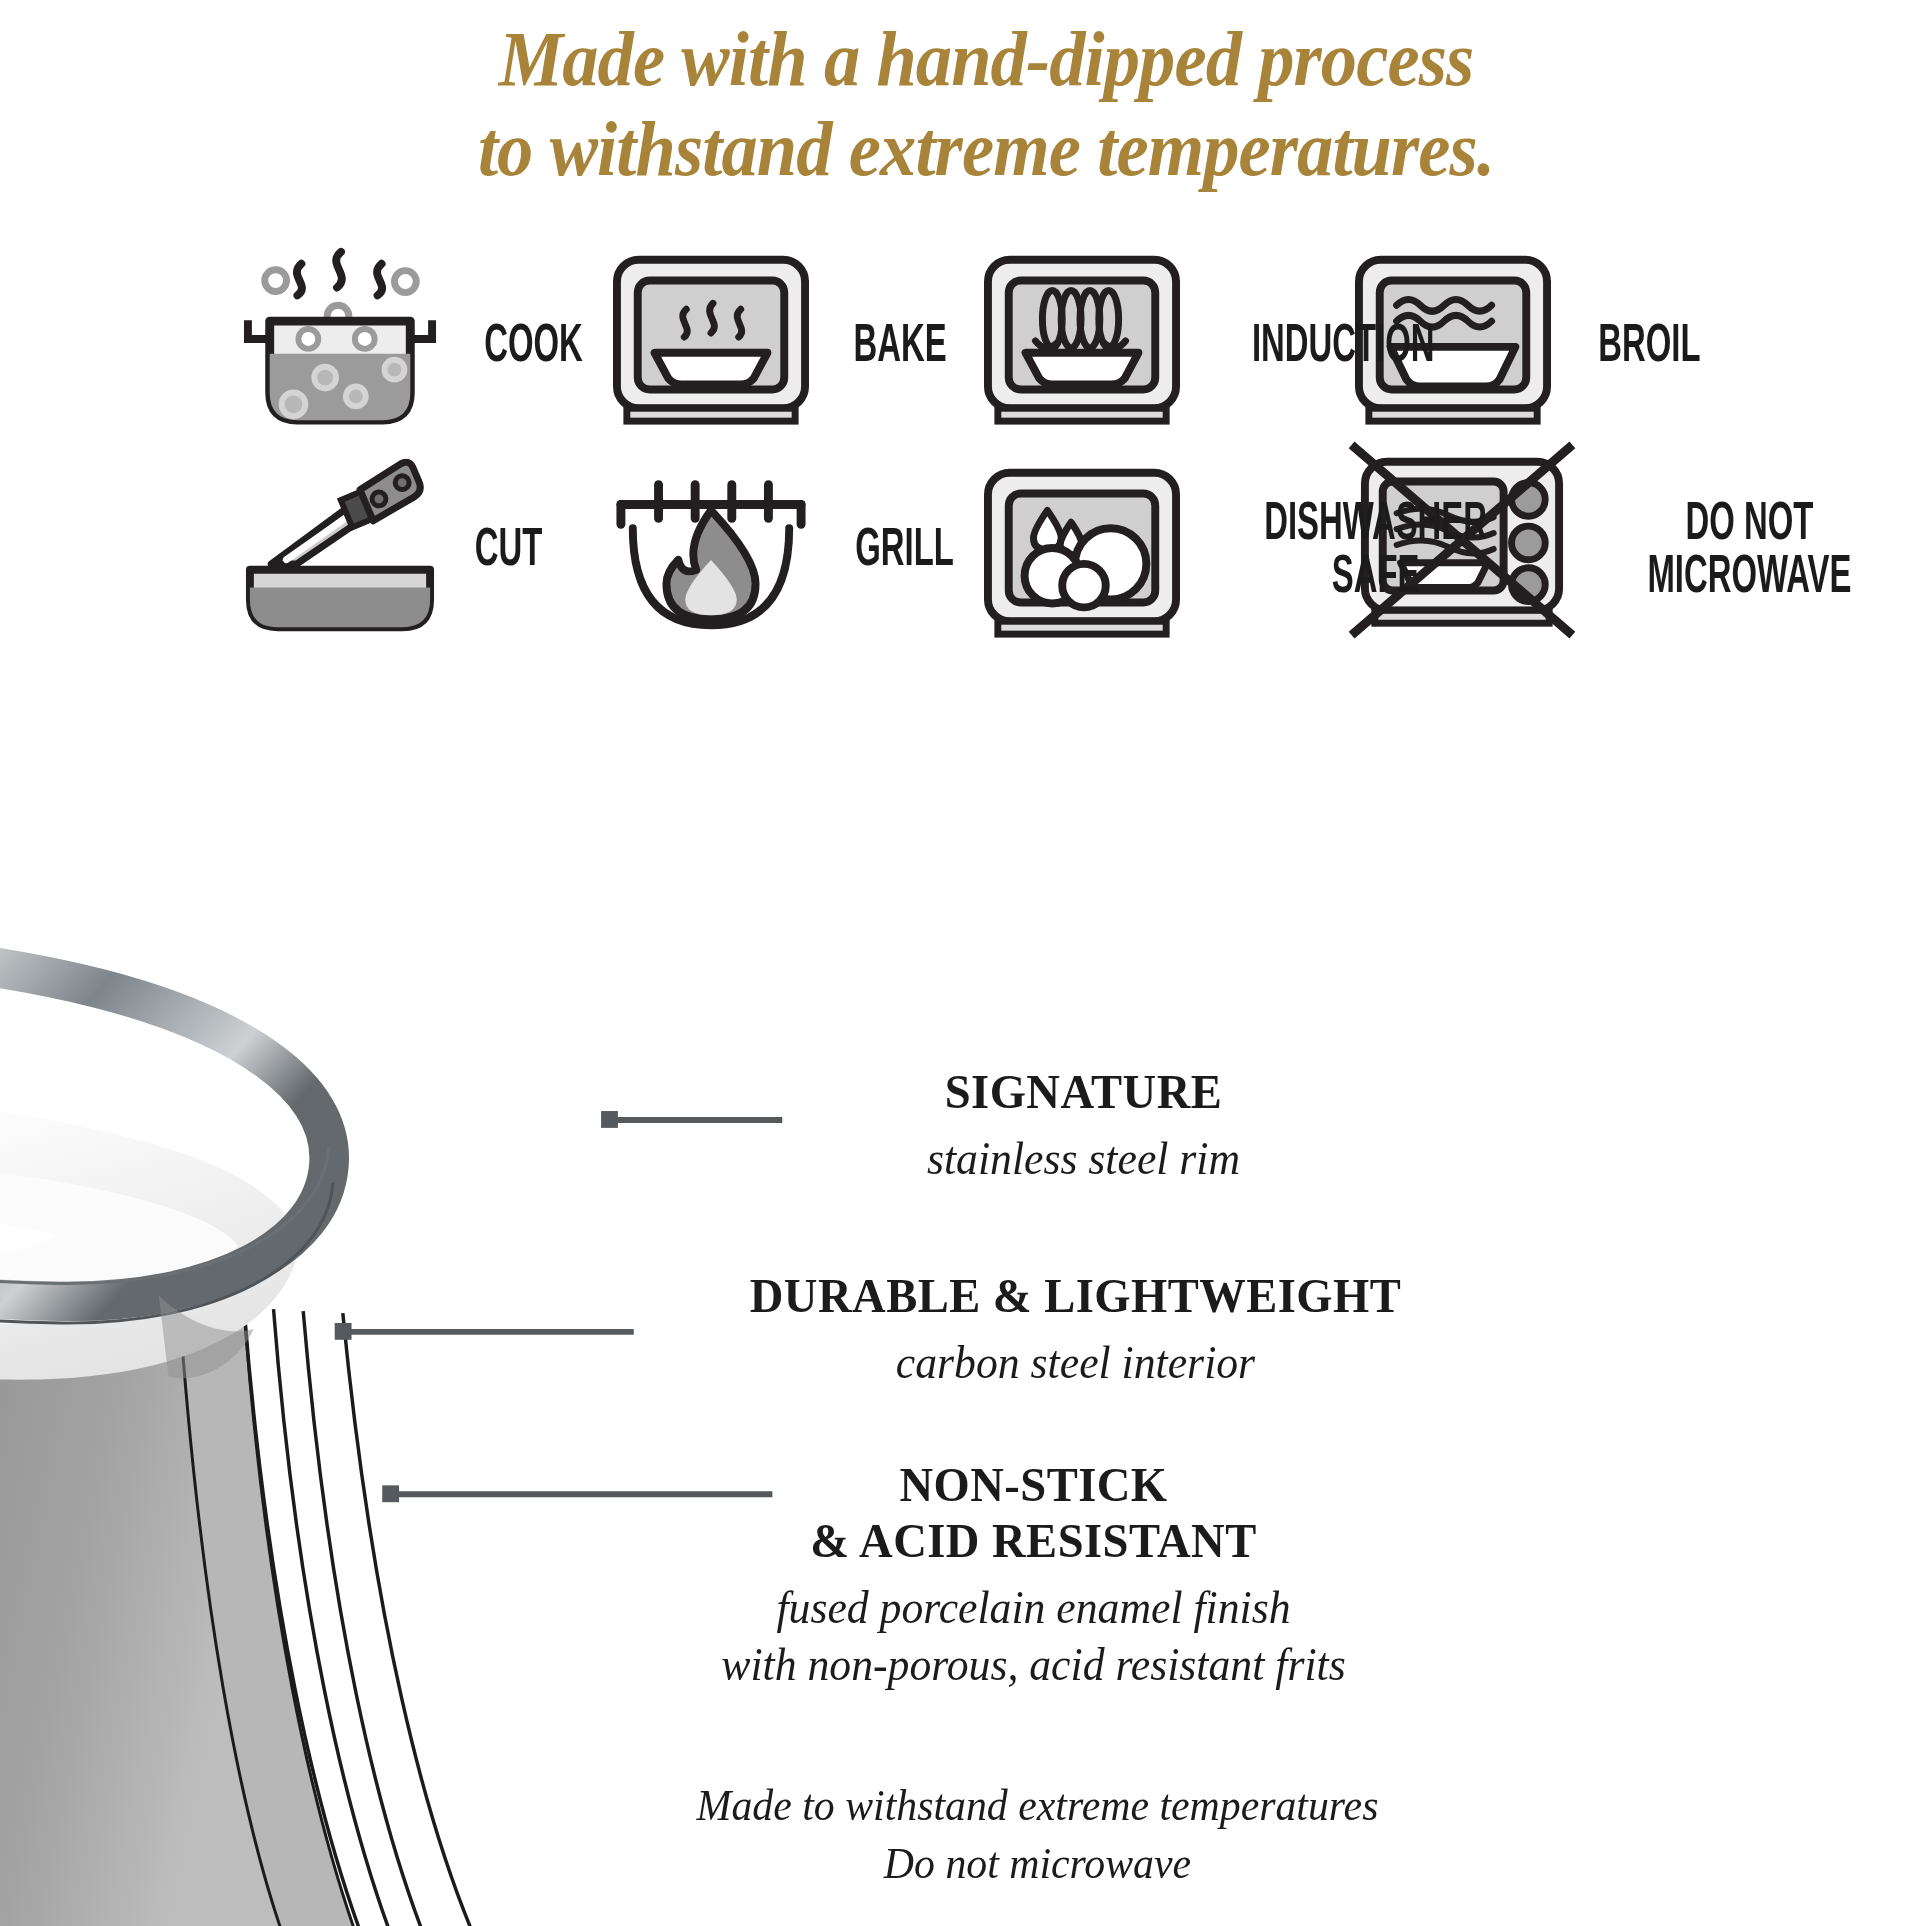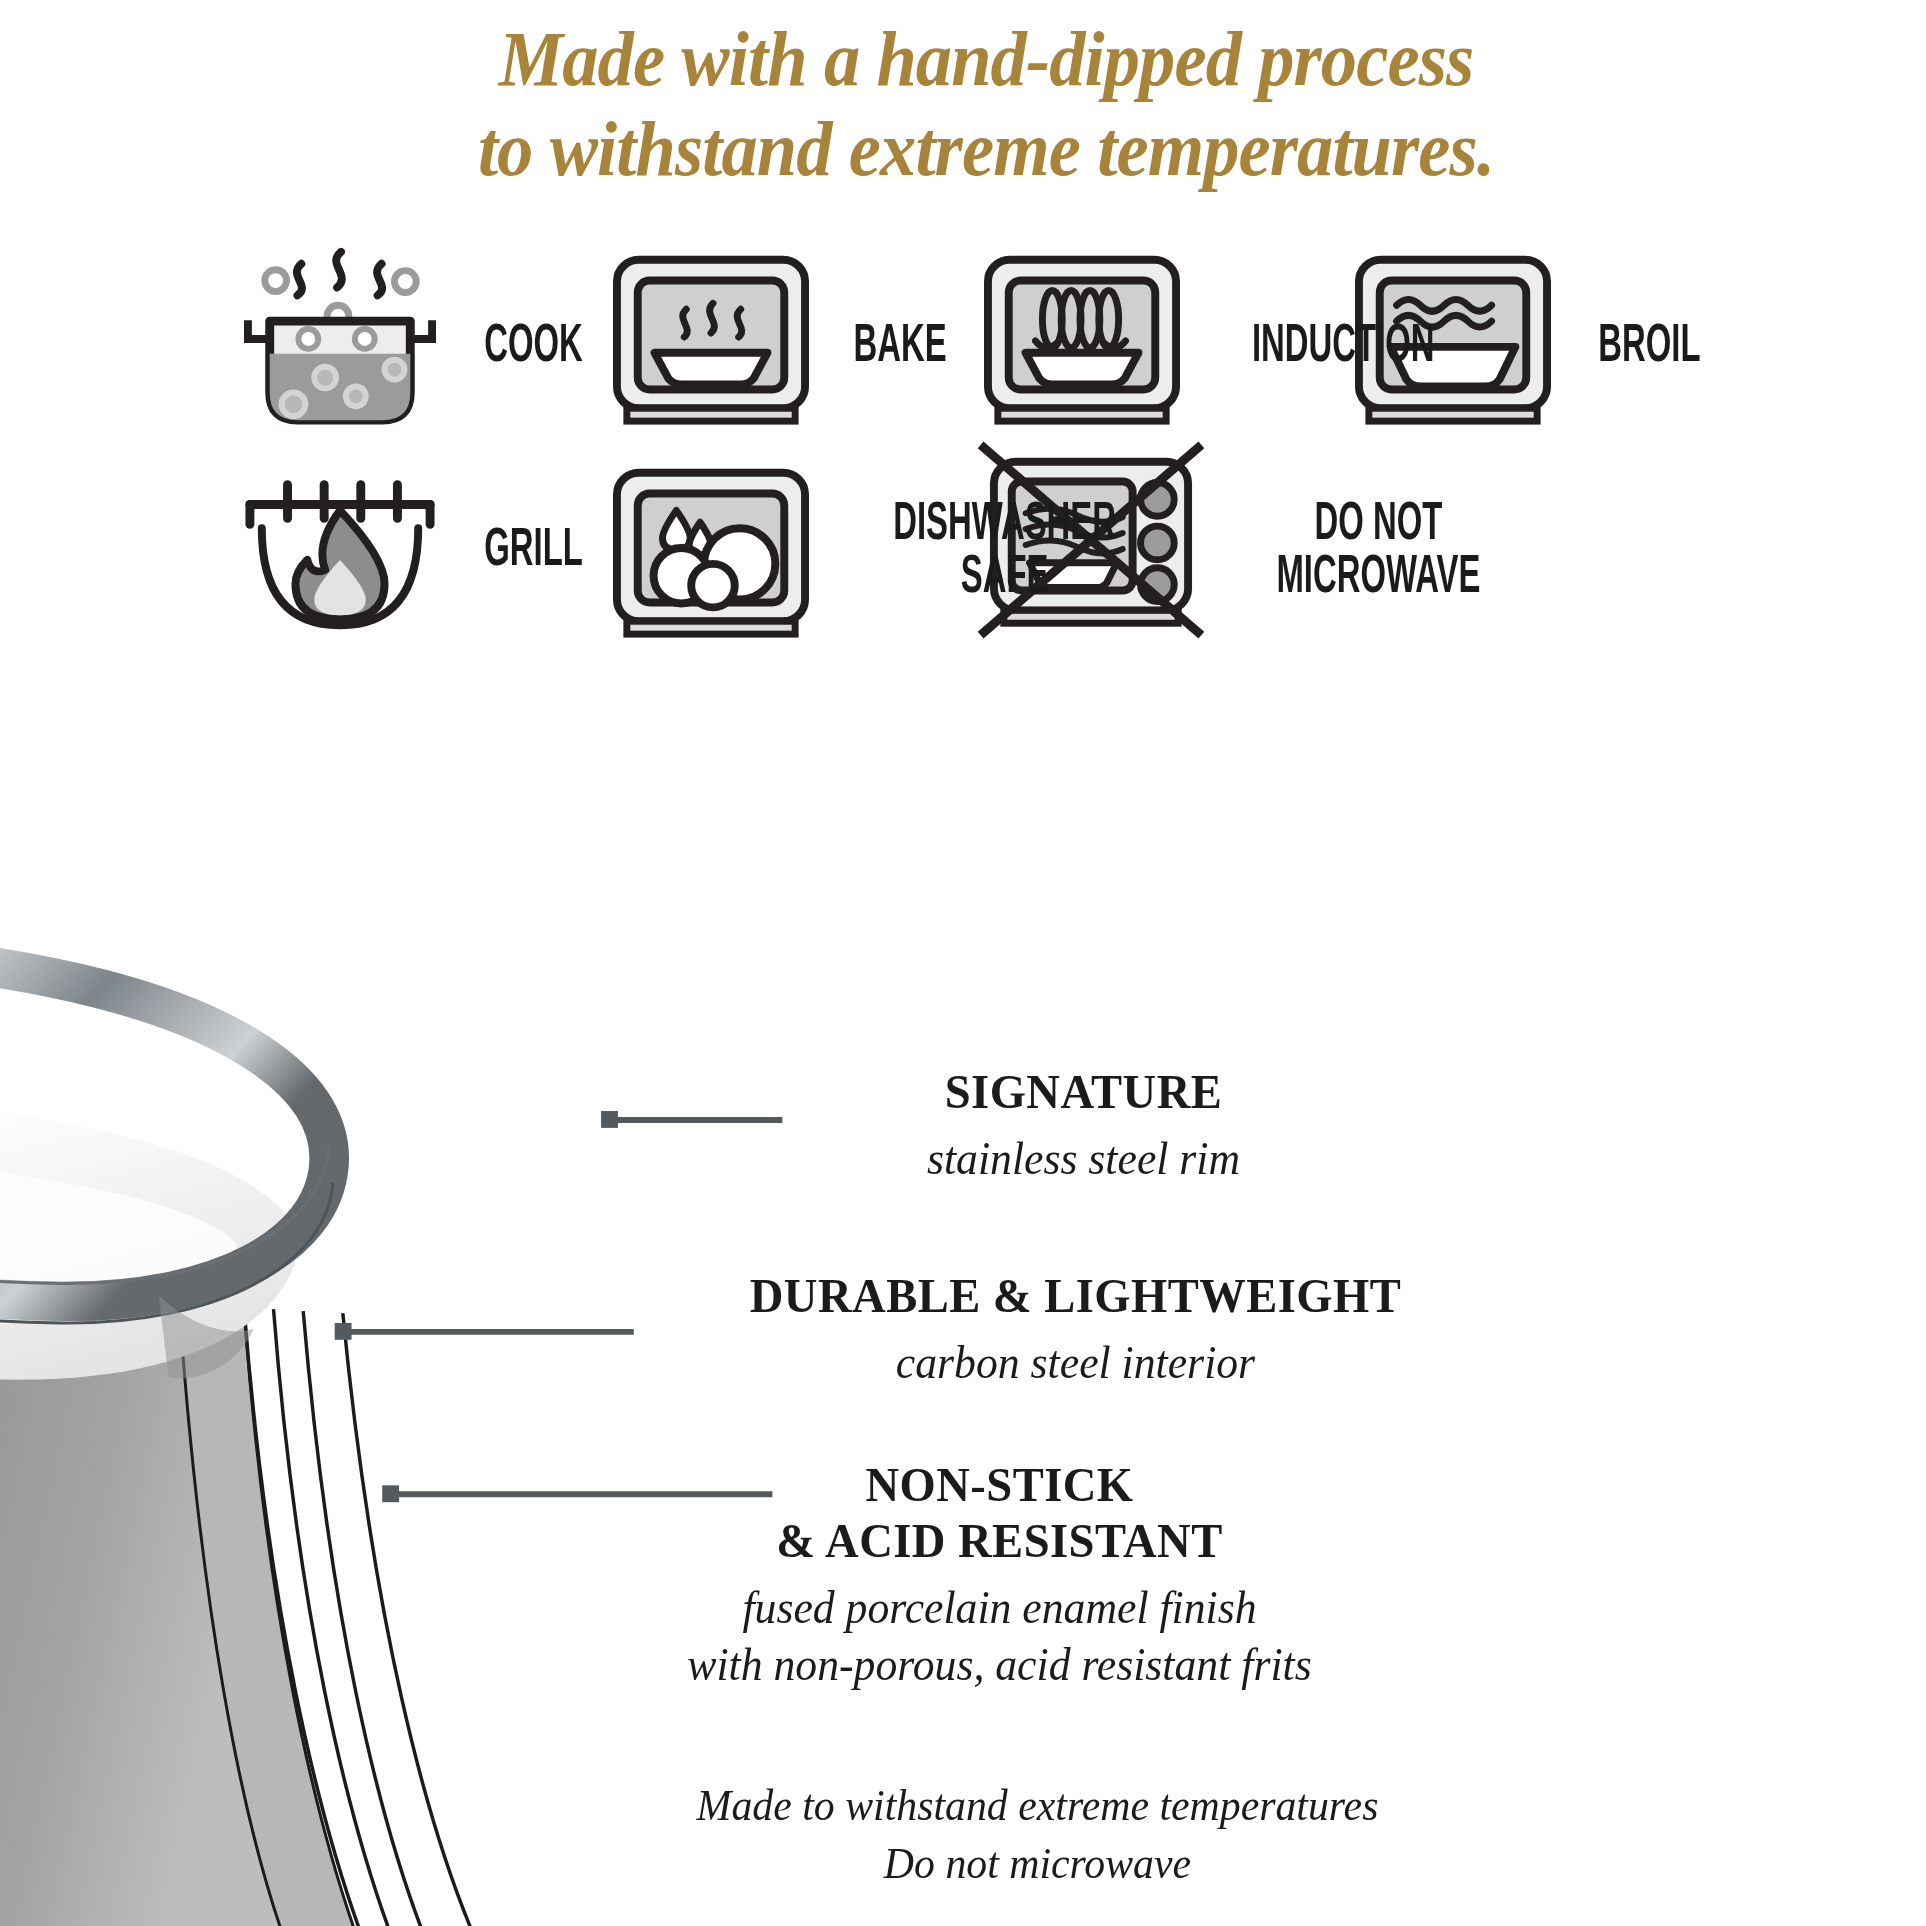--- a/index.html
+++ b/index.html
@@ -84,21 +84,21 @@
     font-family:"Liberation Serif", serif;
     font-style:italic;
     font-size:46px;
     line-height:1.24;
     white-space:pre-line;
     margin-top:10px;
     transform:scaleX(0.95);
   }
   #callout-signature { left:737px; top:1064px; width:693px; }
   #callout-durable   { left:630px; top:1268px; width:891px; }
-  #callout-nonstick  { left:544px; top:1457px; width:911px; }
+  #callout-nonstick  { left:578px; top:1457px; width:911px; }
 
   #footnote {
     position:absolute; left:567px; top:1777px; width:941px;
     text-align:center;
     font-family:"Liberation Serif", serif;
     font-style:italic;
     font-size:44px;
     line-height:1.32;
     color:#1b1b1b;
     white-space:pre-line;
@@ -200,20 +200,37 @@
           <path d="M52 112 L178 112 L162 145 Q157 152 148 152 L82 152 Q73 152 68 145 Z" fill="#ffffff" stroke="#231f20" stroke-width="8" stroke-linejoin="round"></path>
           <rect x="30" y="174" width="170" height="13" fill="#dcdcdc" stroke="#231f20" stroke-width="7"></rect>
         </svg>
       </div>
       <div class="icon-label">BROIL</div>
     </div>
   </div>
 
   <div class="icon-row row2">
 
+    <div class="icon-cell">
+      <div class="icon-art">
+        <svg width="228" height="198" viewBox="0 0 230 200">
+          <g transform="rotate(-23 115 78)">
+            <path d="M36 86 L128 64 L140 80 L60 96 Z" fill="#cccccc" stroke="#231f20" stroke-width="7" stroke-linejoin="round"></path>
+            <path d="M52 88 L122 73" stroke="#ffffff" stroke-width="7" stroke-linecap="round" fill="none"></path>
+            <rect x="126" y="54" width="22" height="30" fill="#4b4b4b" stroke="#231f20" stroke-width="6"></rect>
+            <path d="M148 52 L196 44 Q206 43 206 53 L206 68 Q206 78 196 80 L148 86 Z" fill="#8d8d8d" stroke="#231f20" stroke-width="7" stroke-linejoin="round"></path>
+            <circle cx="162" cy="68" r="7" fill="#6f6f6f" stroke="#231f20" stroke-width="5"></circle>
+            <circle cx="190" cy="62" r="7" fill="#6f6f6f" stroke="#231f20" stroke-width="5"></circle>
+          </g>
+          <path d="M24 122 L206 122 L206 152 Q206 180 178 180 L52 180 Q24 180 24 152 Z" fill="#d6d6d6" stroke="#231f20" stroke-width="8" stroke-linejoin="round"></path>
+          <path d="M24 140 L206 140 L206 152 Q206 180 178 180 L52 180 Q24 180 24 152 Z" fill="#8d8d8d" stroke="none"></path>
+        </svg>
+      </div>
+      <div class="icon-label">CUT</div>
+    </div>
 
     <div class="icon-cell">
       <div class="icon-art">
         <svg width="228" height="198" viewBox="0 0 230 200">
           <g fill="none" stroke="#231f20" stroke-width="9" stroke-linecap="round">
             <path d="M24 56 L206 56"></path>
             <path d="M24 56 L24 76"></path>
             <path d="M206 56 L206 76"></path>
             <path d="M62 36 L62 70"></path>
             <path d="M99 36 L99 70"></path>

